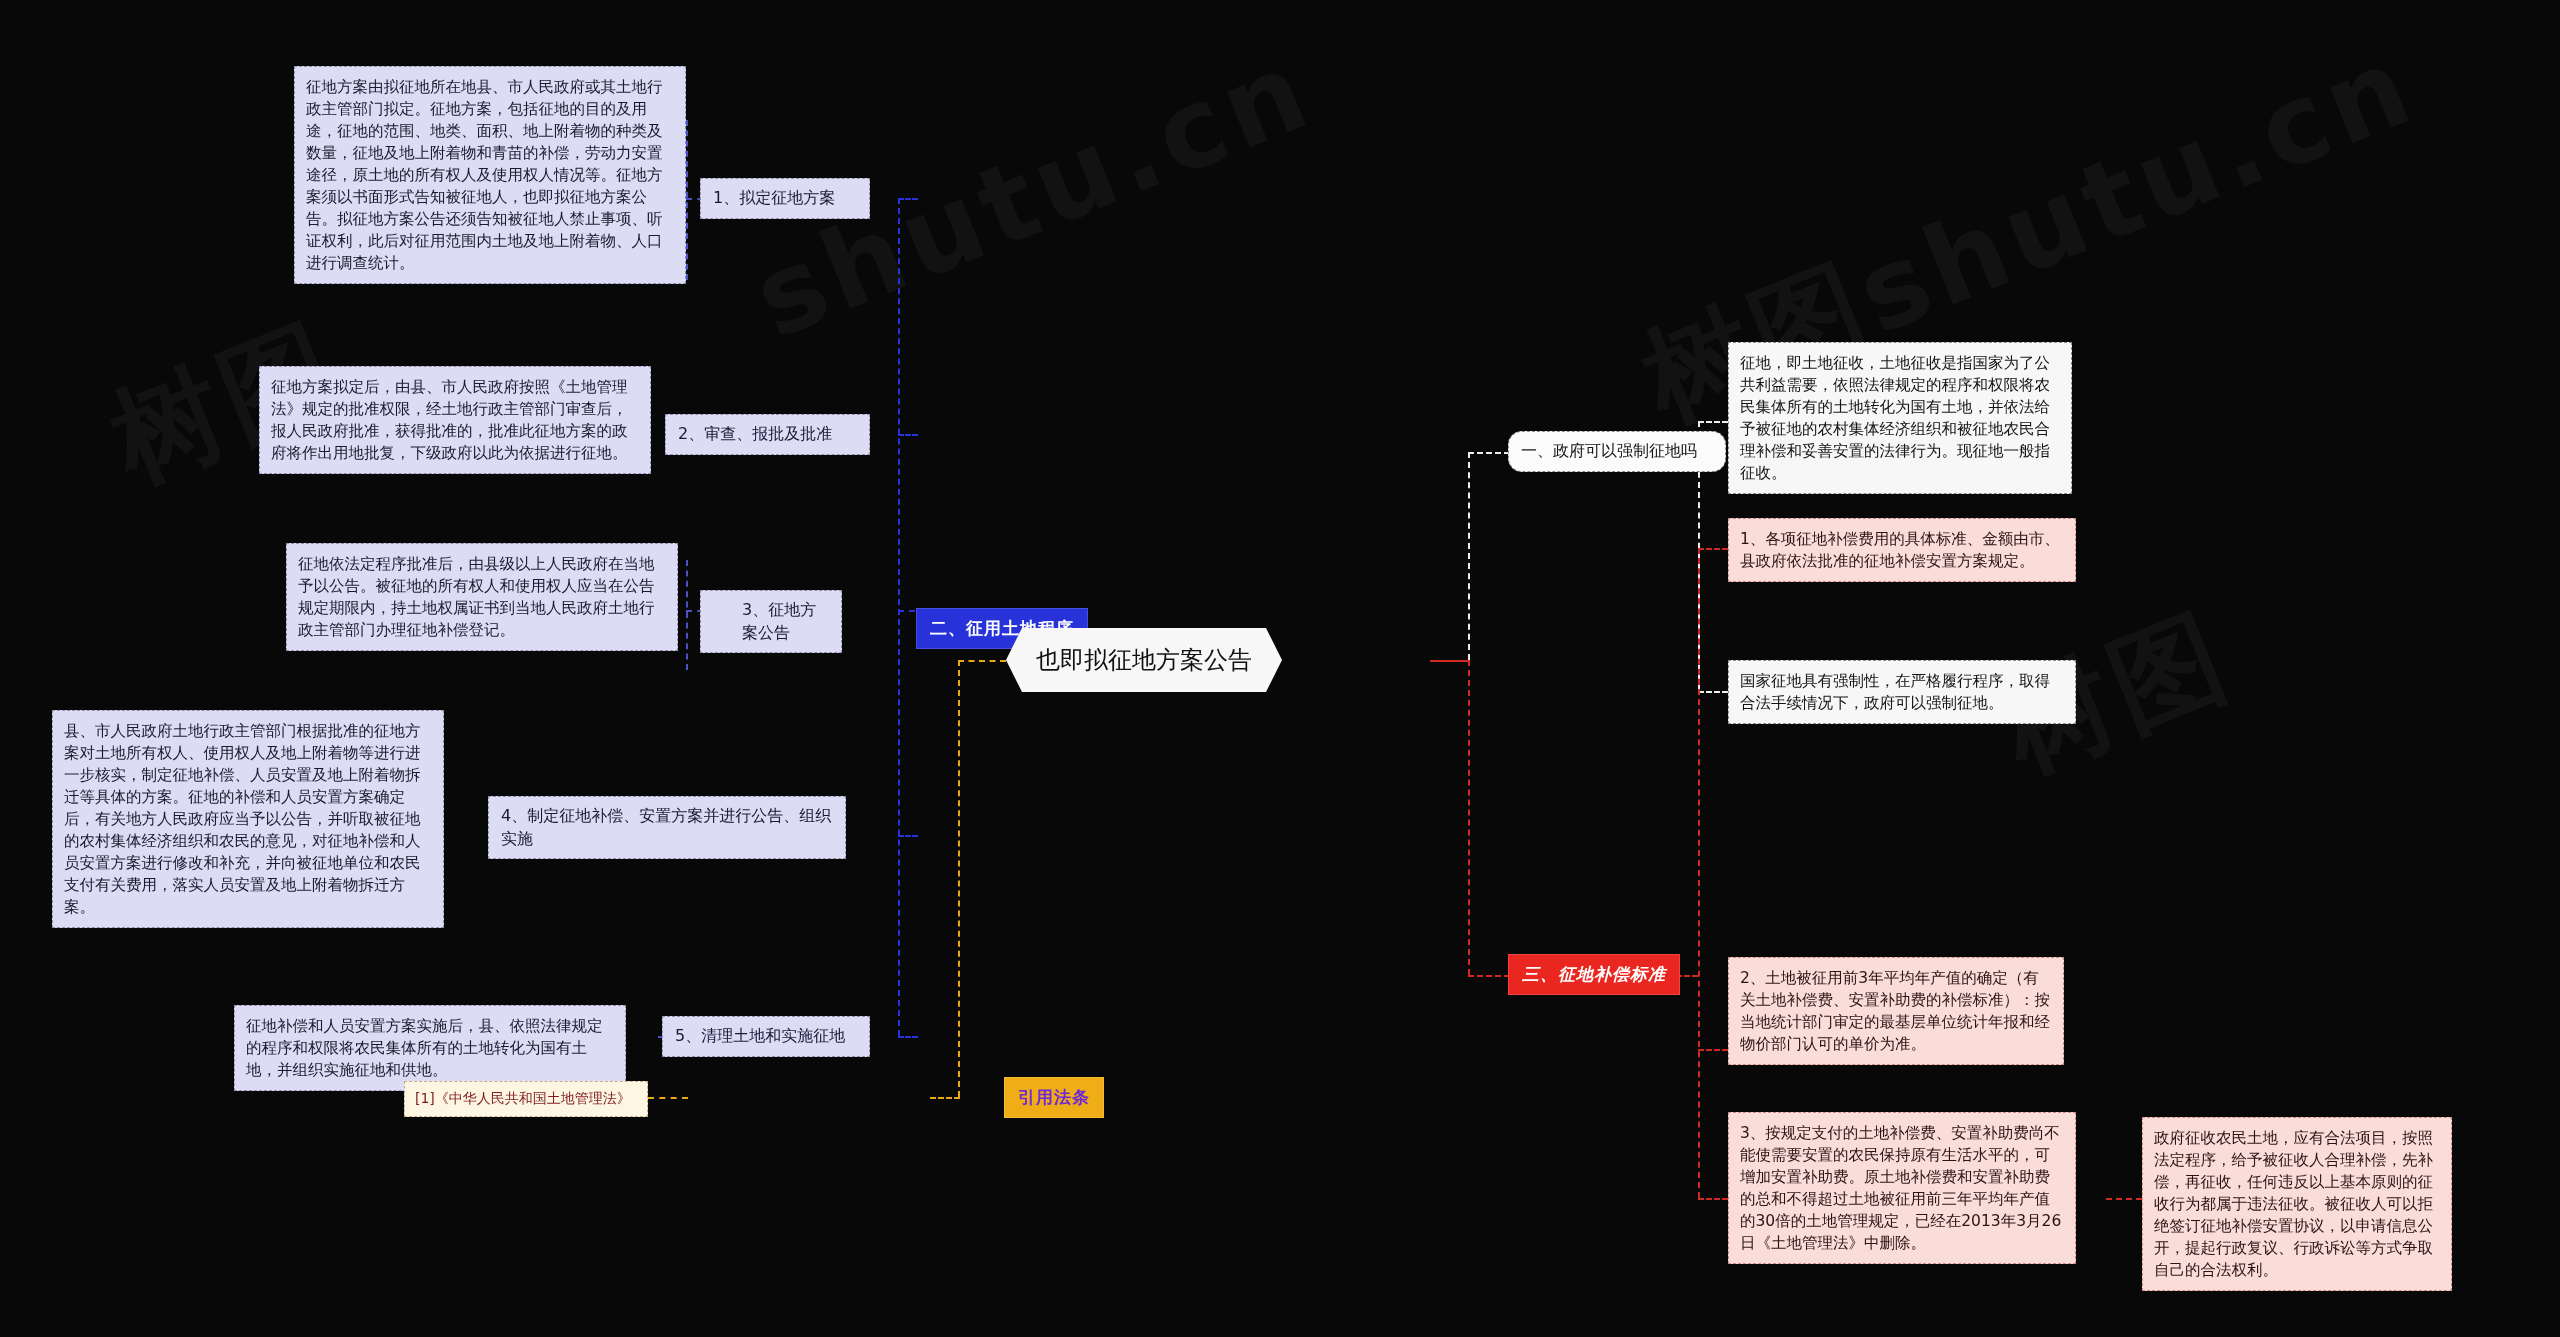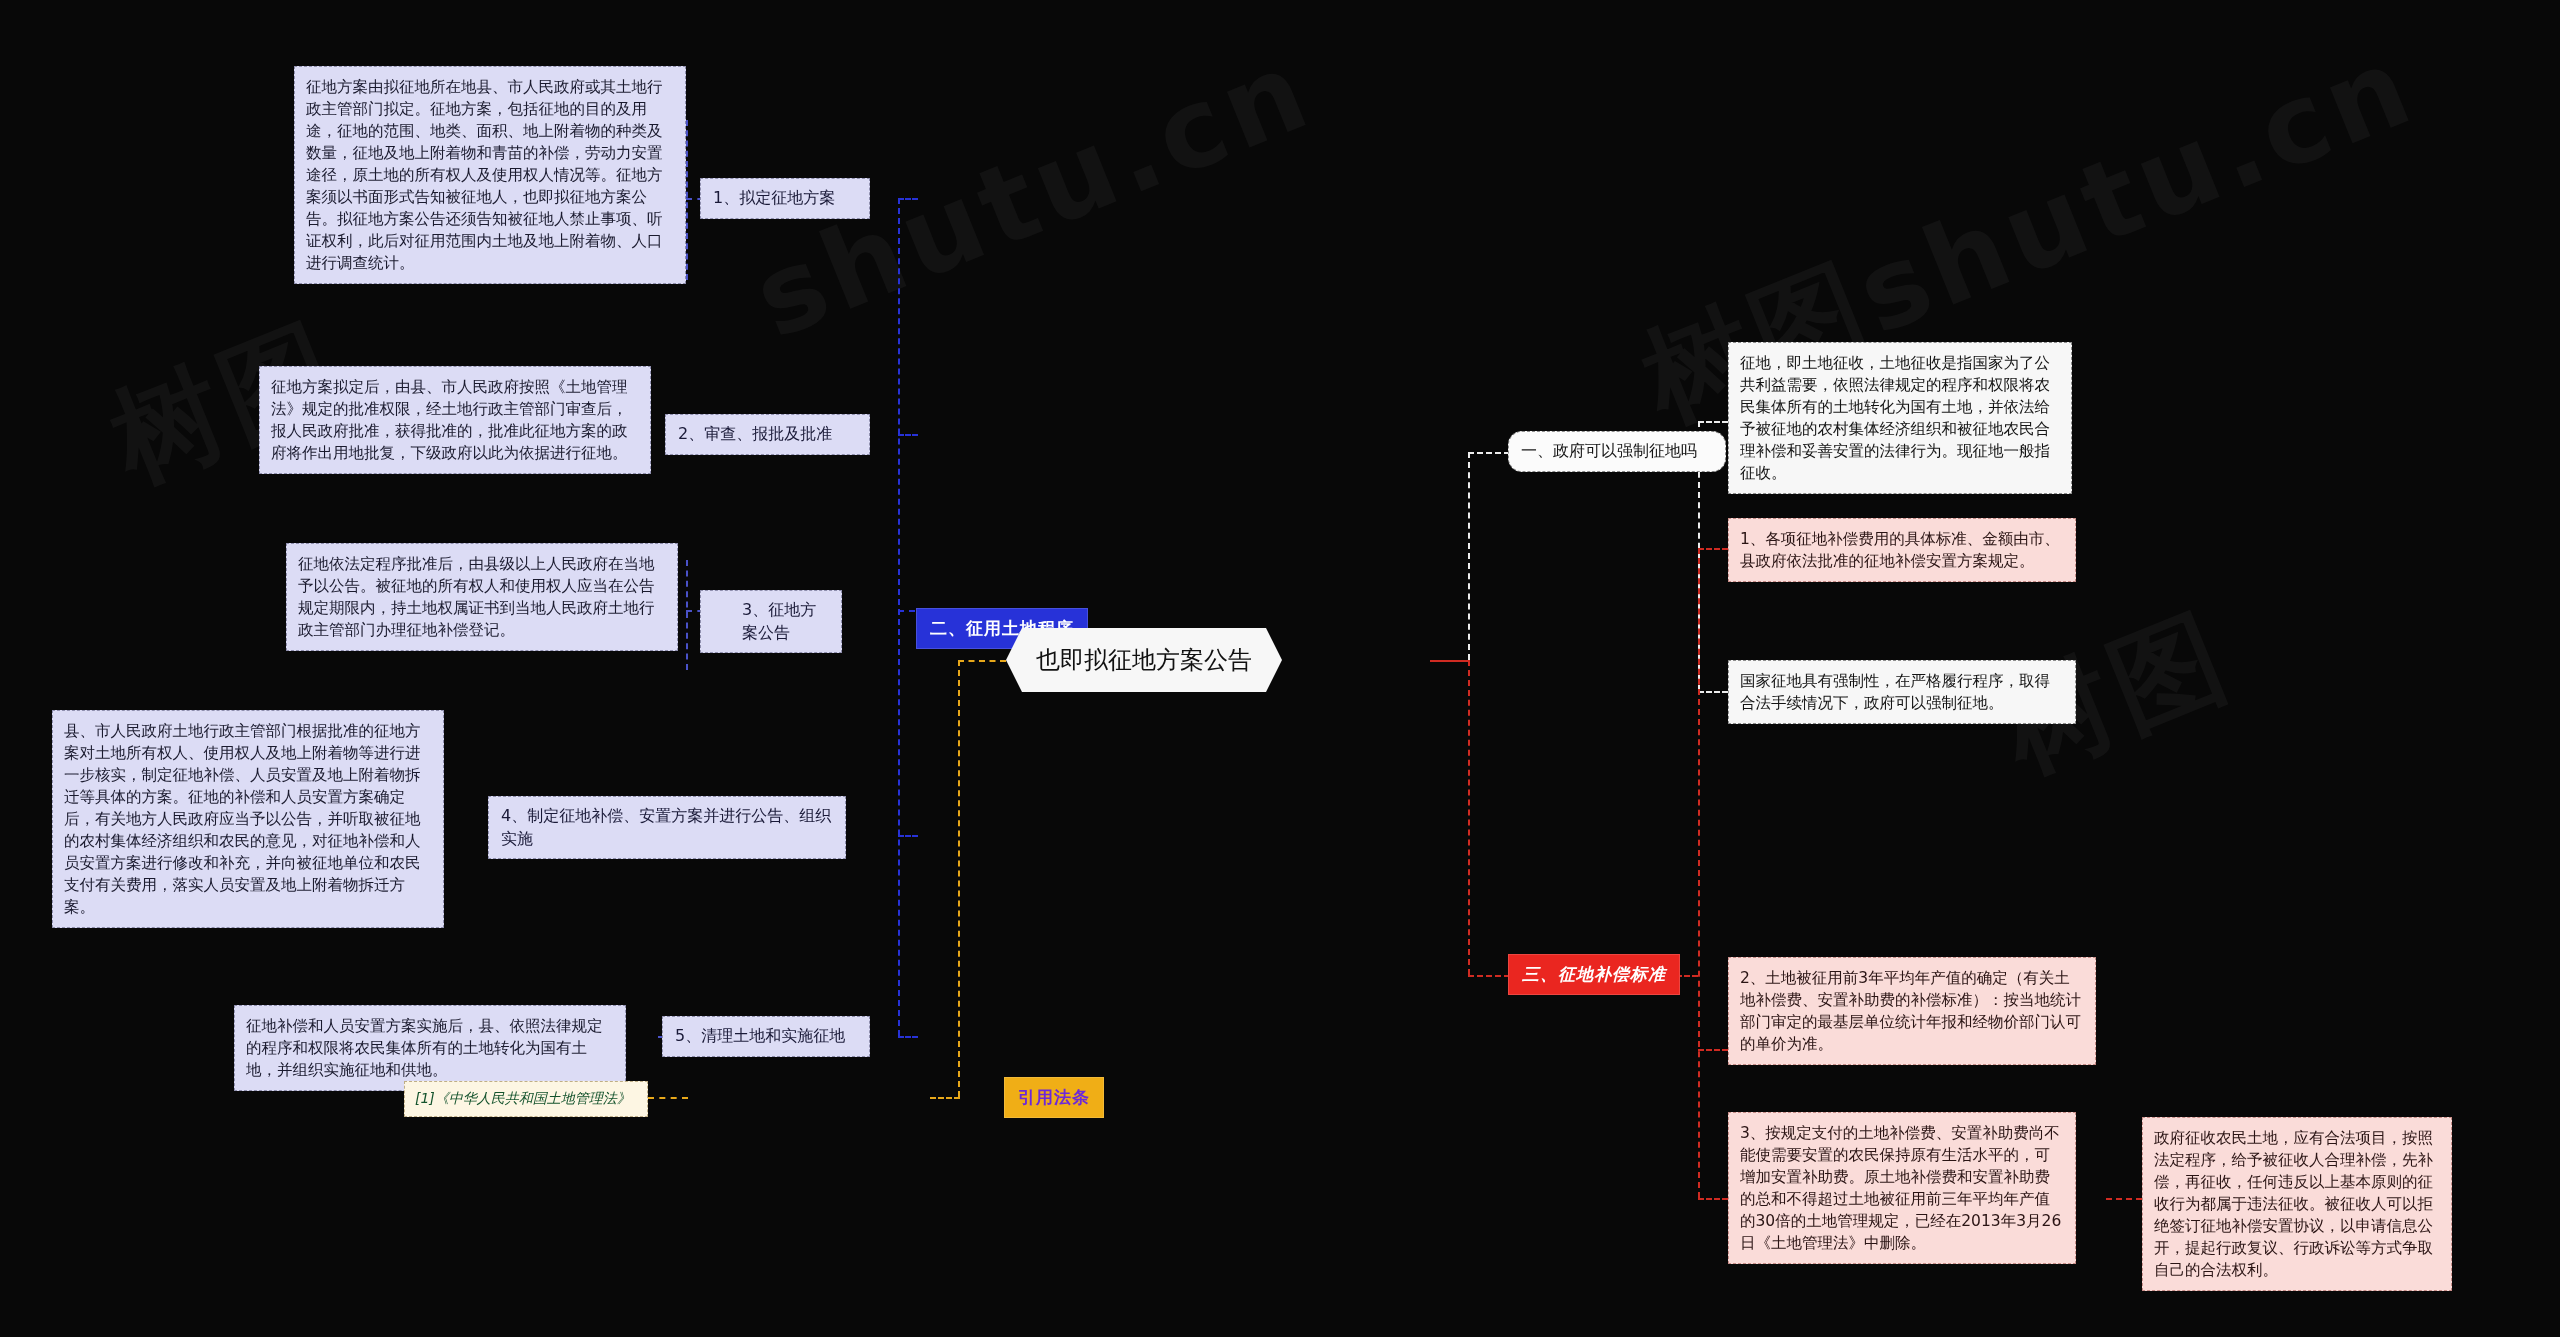--- a/index.html
+++ b/index.html
@@ -81,25 +81,24 @@
     background: #fadcd9;
     color: #2a1414;
     font-size: 15.5px;
     padding: 9px 11px;
     border-color: #c88d88;
   }
 
   
   .cream {
     background: #fdf6e3;
-    color: #14532d;
+    color: #7f1d1d;
     font-size: 14px;
     padding: 7px 10px;
     border-color: #bfae86;
-    font-style: italic;
   }
 
   
   .chip {
     position: absolute;
     box-sizing: border-box;
     font-size: 17px;
     font-weight: bold;
     color: #ffffff;
     padding: 8px 13px;
@@ -213,17 +212,17 @@
 <div class="node cream" style="left:404px; top:1081px; width:244px;">[1]《中华人民共和国土地管理法》</div>
 
 <div class="root" style="left:1006px; top:628px;">也即拟征地方案公告</div>
 
 <div class="node white" style="left:1728px; top:342px; width:344px;">征地，即土地征收，土地征收是指国家为了公共利益需要，依照法律规定的程序和权限将农民集体所有的土地转化为国有土地，并依法给予被征地的农村集体经济组织和被征地农民合理补偿和妥善安置的法律行为。现征地一般指征收。</div>
 
 <div class="node white" style="left:1728px; top:660px; width:348px;">国家征地具有强制性，在严格履行程序，取得合法手续情况下，政府可以强制征地。</div>
 
 <div class="node pink" style="left:1728px; top:518px; width:348px;">1、各项征地补偿费用的具体标准、金额由市、县政府依法批准的征地补偿安置方案规定。</div>
 
-<div class="node pink" style="left:1728px; top:957px; width:368px;">2、土地被征用前3年平均年产值的确定（有关土地补偿费、安置补助费的补偿标准）：按当地统计部门审定的最基层单位统计年报和经物价部门认可的单价为准。</div>
+<div class="node pink" style="left:1728px; top:957px; width:336px;">2、土地被征用前3年平均年产值的确定（有关土地补偿费、安置补助费的补偿标准）：按当地统计部门审定的最基层单位统计年报和经物价部门认可的单价为准。</div>
 
 <div class="node pink" style="left:1728px; top:1112px; width:348px;">3、按规定支付的土地补偿费、安置补助费尚不能使需要安置的农民保持原有生活水平的，可增加安置补助费。原土地补偿费和安置补助费的总和不得超过土地被征用前三年平均年产值的30倍的土地管理规定，已经在2013年3月26日《土地管理法》中删除。</div>
 
 <div class="node pink" style="left:2142px; top:1117px; width:310px;">政府征收农民土地，应有合法项目，按照法定程序，给予被征收人合理补偿，先补偿，再征收，任何违反以上基本原则的征收行为都属于违法征收。被征收人可以拒绝签订征地补偿安置协议，以申请信息公开，提起行政复议、行政诉讼等方式争取自己的合法权利。</div>
 
 </body></html>

